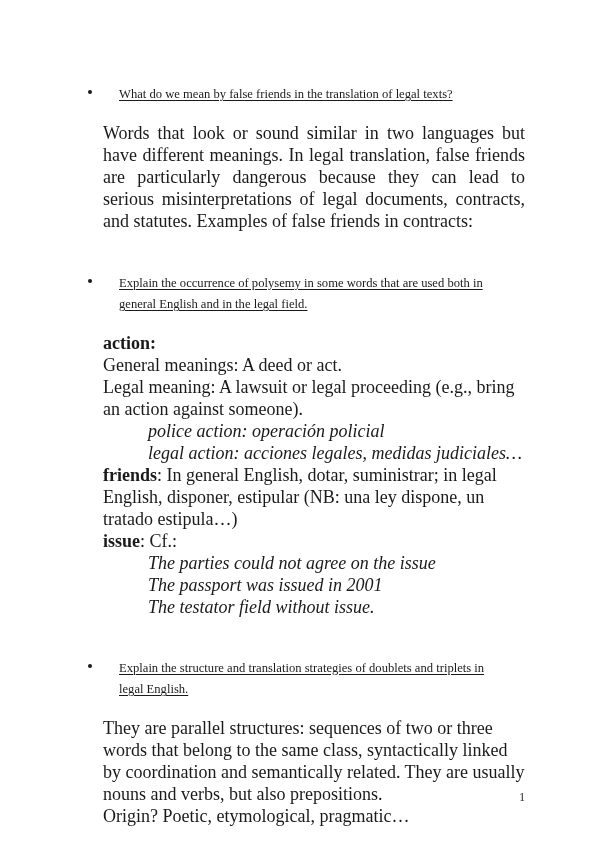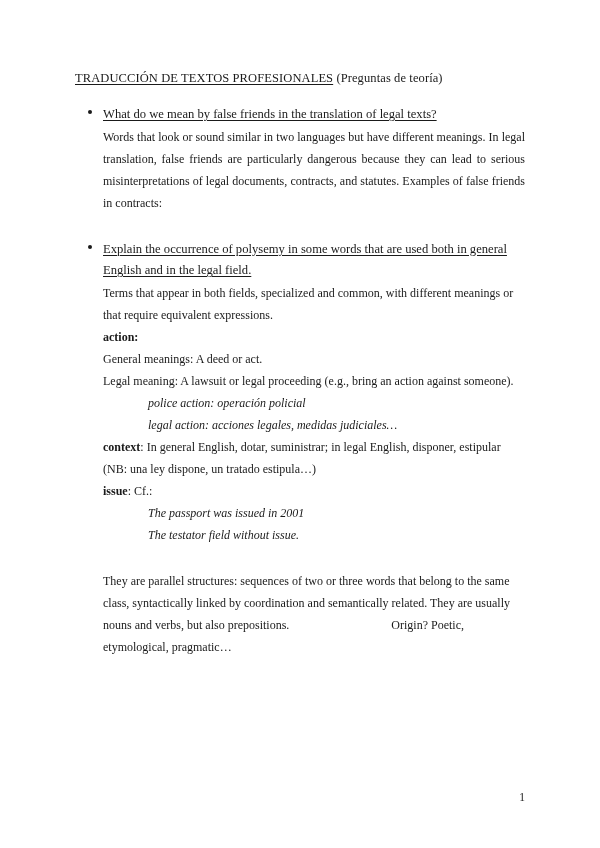--- a/index.html
+++ b/index.html
@@ -43,26 +43,26 @@
     left: 13px;
     top: 6px;
     width: 4px;
     height: 4px;
     border-radius: 50%;
     background: #1a1a1a;
   }
   .q-heading {
     font-size: 12.6px;
     line-height: 21.5px;
-    margin: 0;
+    margin: 16px;
     text-decoration: underline;
     text-underline-offset: 2px;
   }
   .body-text {
-    font-size: 12px;
+    font-size: 18px;
     line-height: 22px;
     margin: 0;
     padding-left: 28px;
   }
   .body-text.justify {
     text-align: justify;
     text-align-last: left;
   }
   .indented {
     padding-left: 73px;
@@ -79,43 +79,46 @@
     font-size: 11.5px;
     line-height: 14px;
     color: #1a1a1a;
   }
 </style>
 </head>
 <body>
 
 <div class="page">
 
-  <p class="doc-title"><span class="underlined">TRADUCCIÓN DE TEXTOS PROFESIONALES</span><span> (Preguntas de teoría)</span></p>
 
   <div class="bullet-block">
     <span class="bullet-dot"></span>
     <p class="q-heading">What do we mean by false friends in the translation of legal texts?</p>
   </div>
   <p class="body-text justify">Words that look or sound similar in two languages but have different meanings. In legal translation, false friends are particularly dangerous because they can lead to serious misinterpretations of legal documents, contracts, and statutes. Examples of false friends in contracts:</p>
 
   <div class="spacer-lg"></div>
 
   <div class="bullet-block">
     <span class="bullet-dot"></span>
     <p class="q-heading">Explain the occurrence of polysemy in some words that are used both in general English and in the legal field.</p>
   </div>
-  <p class="body-text">Terms that appear in both fields, specialized and common, with different meanings or that require equivalent expressions.</p>
   <p class="body-text"><b>action:</b></p>
   <p class="body-text">General meanings: A deed or act.</p>
   <p class="body-text">Legal meaning: A lawsuit or legal proceeding (e.g., bring an action against someone).</p>
   <p class="body-text indented">police action: operación policial</p>
   <p class="body-text indented">legal action: acciones legales, medidas judiciales…</p>
-  <p class="body-text"><b>context</b><span>: In general English, dotar, suministrar; in legal English, disponer, estipular (NB: una ley dispone, un tratado estipula…)</span></p>
+  <p class="body-text"><b>friends</b><span>: In general English, dotar, suministrar; in legal English, disponer, estipular (NB: una ley dispone, un tratado estipula…)</span></p>
   <p class="body-text"><b>issue</b><span>: Cf.:</span></p>
+  <p class="body-text indented">The parties could not agree on the issue</p>
   <p class="body-text indented">The passport was issued in 2001</p>
   <p class="body-text indented">The testator field without issue.</p>
 
   <div class="spacer-md"></div>
 
+  <div class="bullet-block">
+    <span class="bullet-dot"></span>
+    <p class="q-heading">Explain the structure and translation strategies of doublets and triplets in legal English.</p>
+  </div>
   <p class="body-text"><span>They are parallel structures: sequences of two or three words that belong to the same class, syntactically linked by coordination and semantically related. They are usually nouns and verbs, but also prepositions.</span><span class="gap-run"></span><span>Origin? Poetic, etymological, pragmatic…</span></p>
 
   <div class="page-number">1</div>
 </div>
 
 </body></html>

